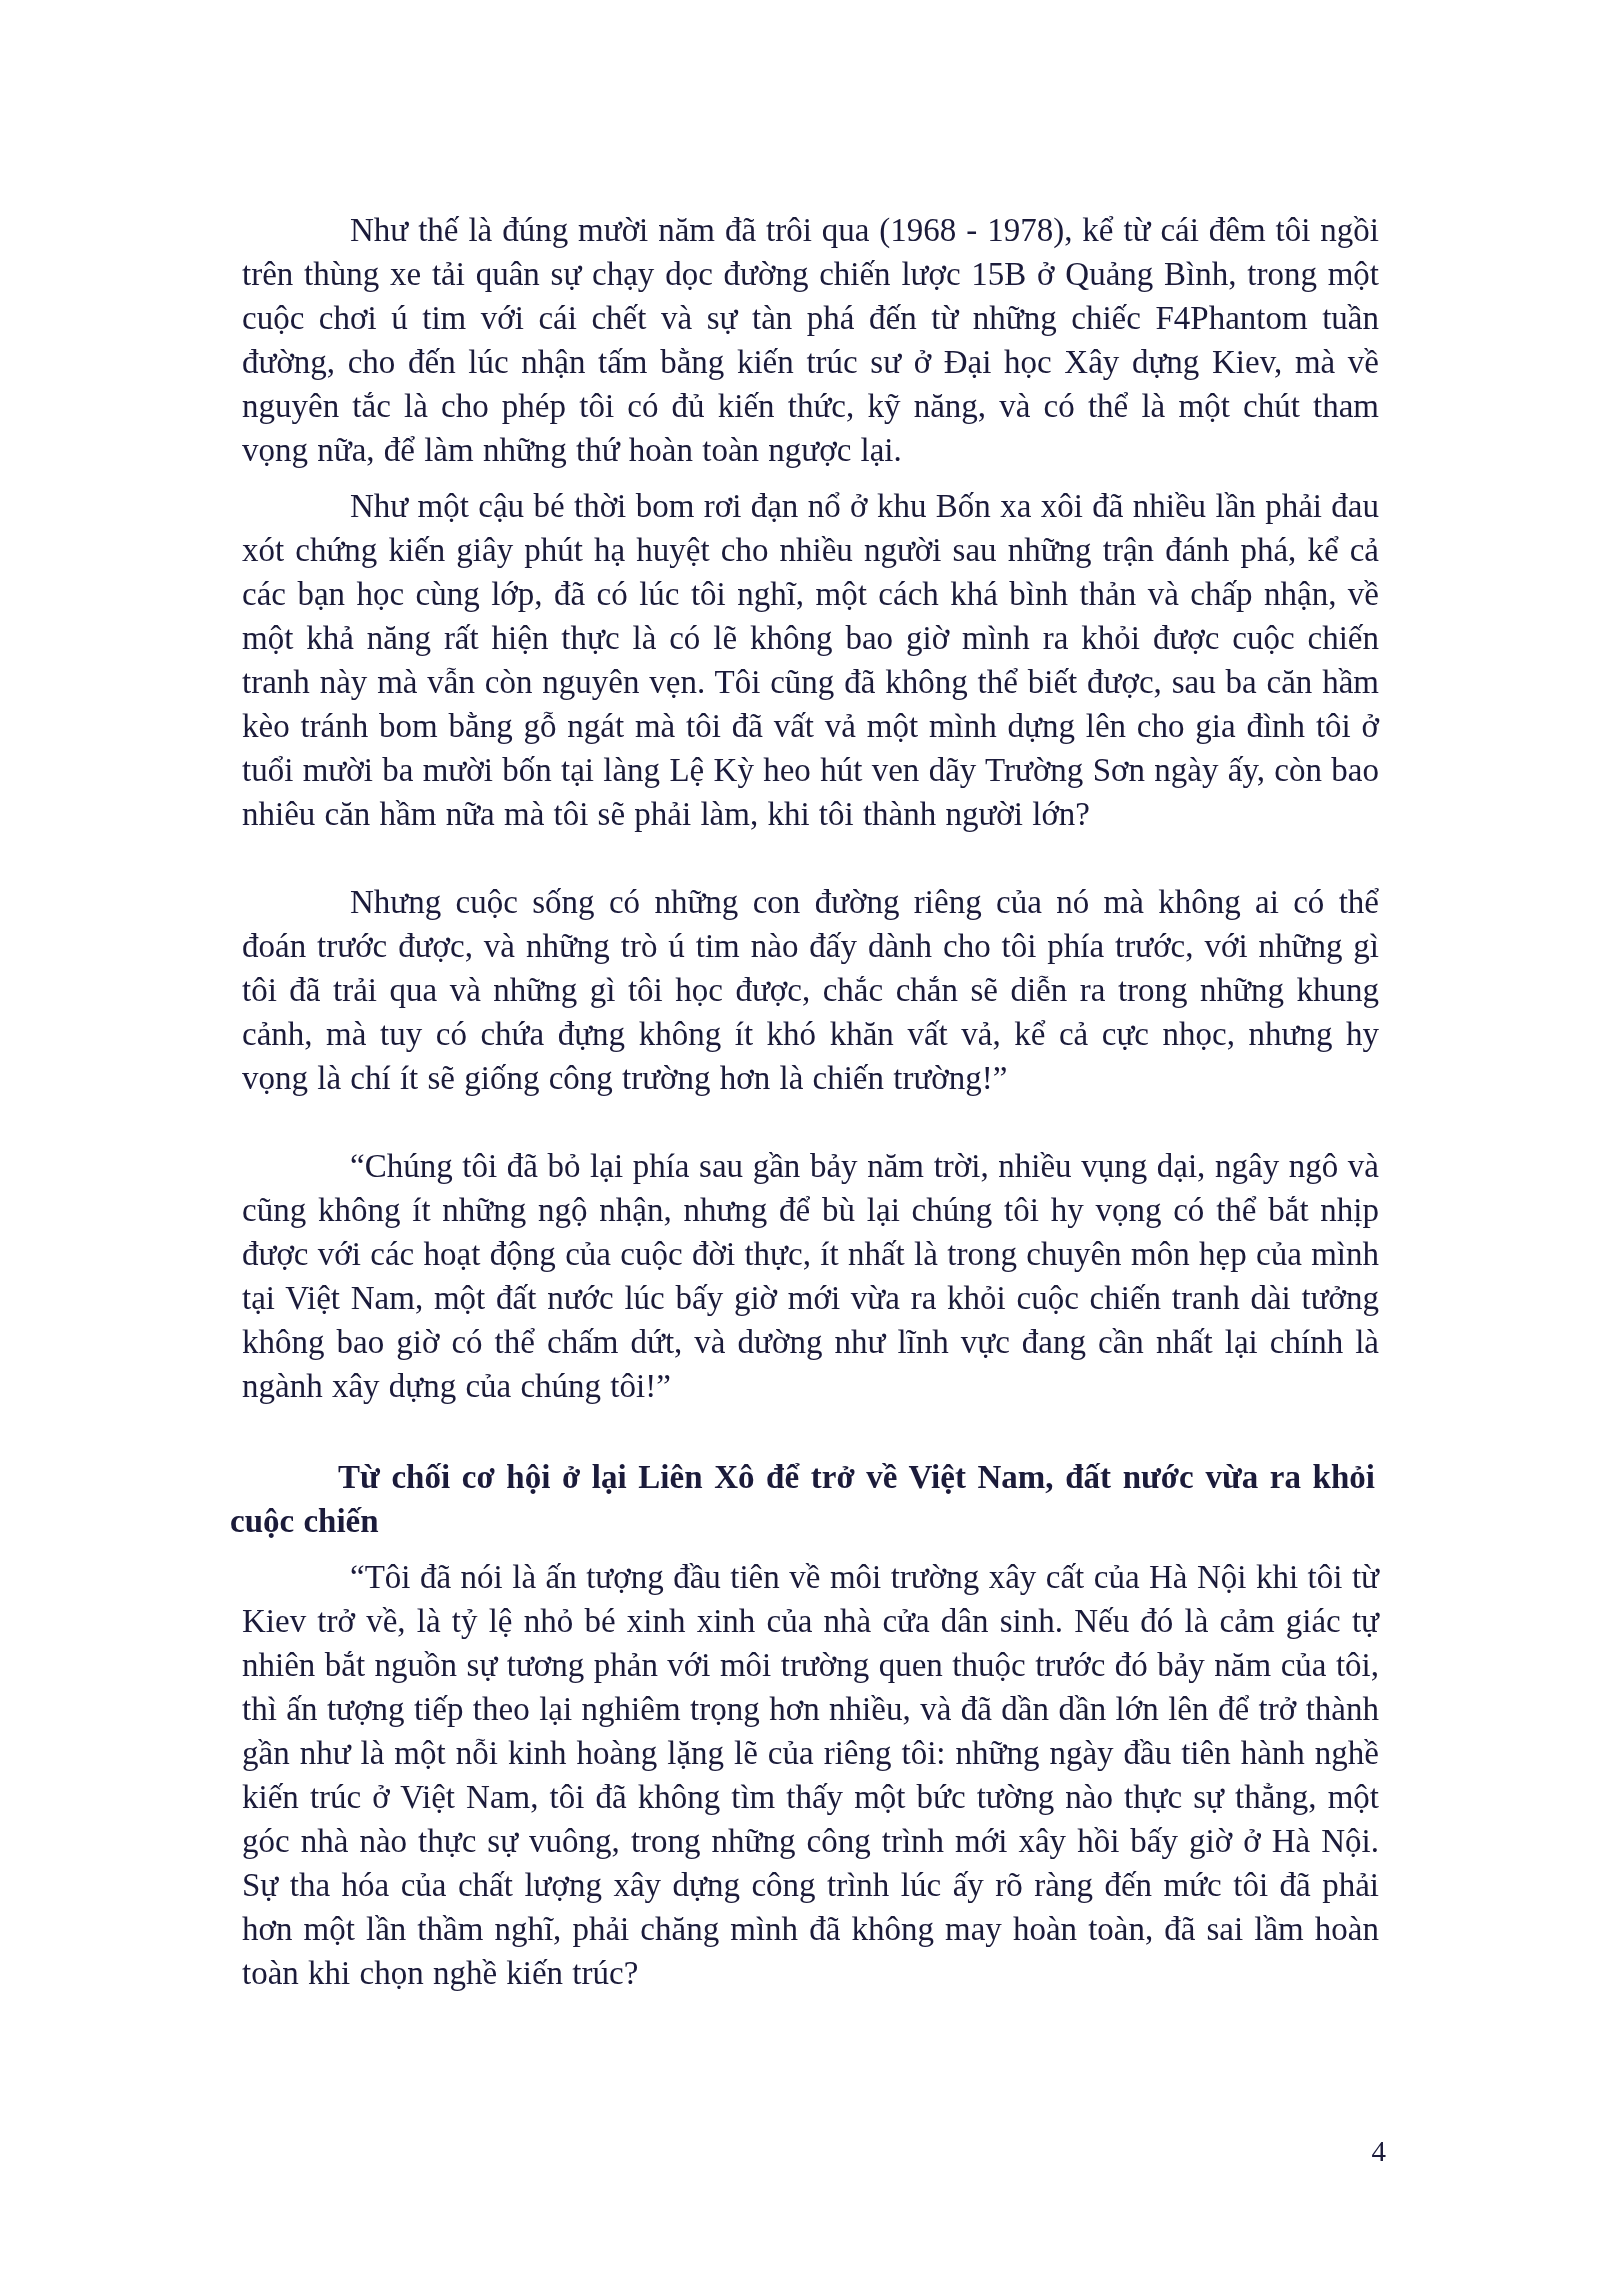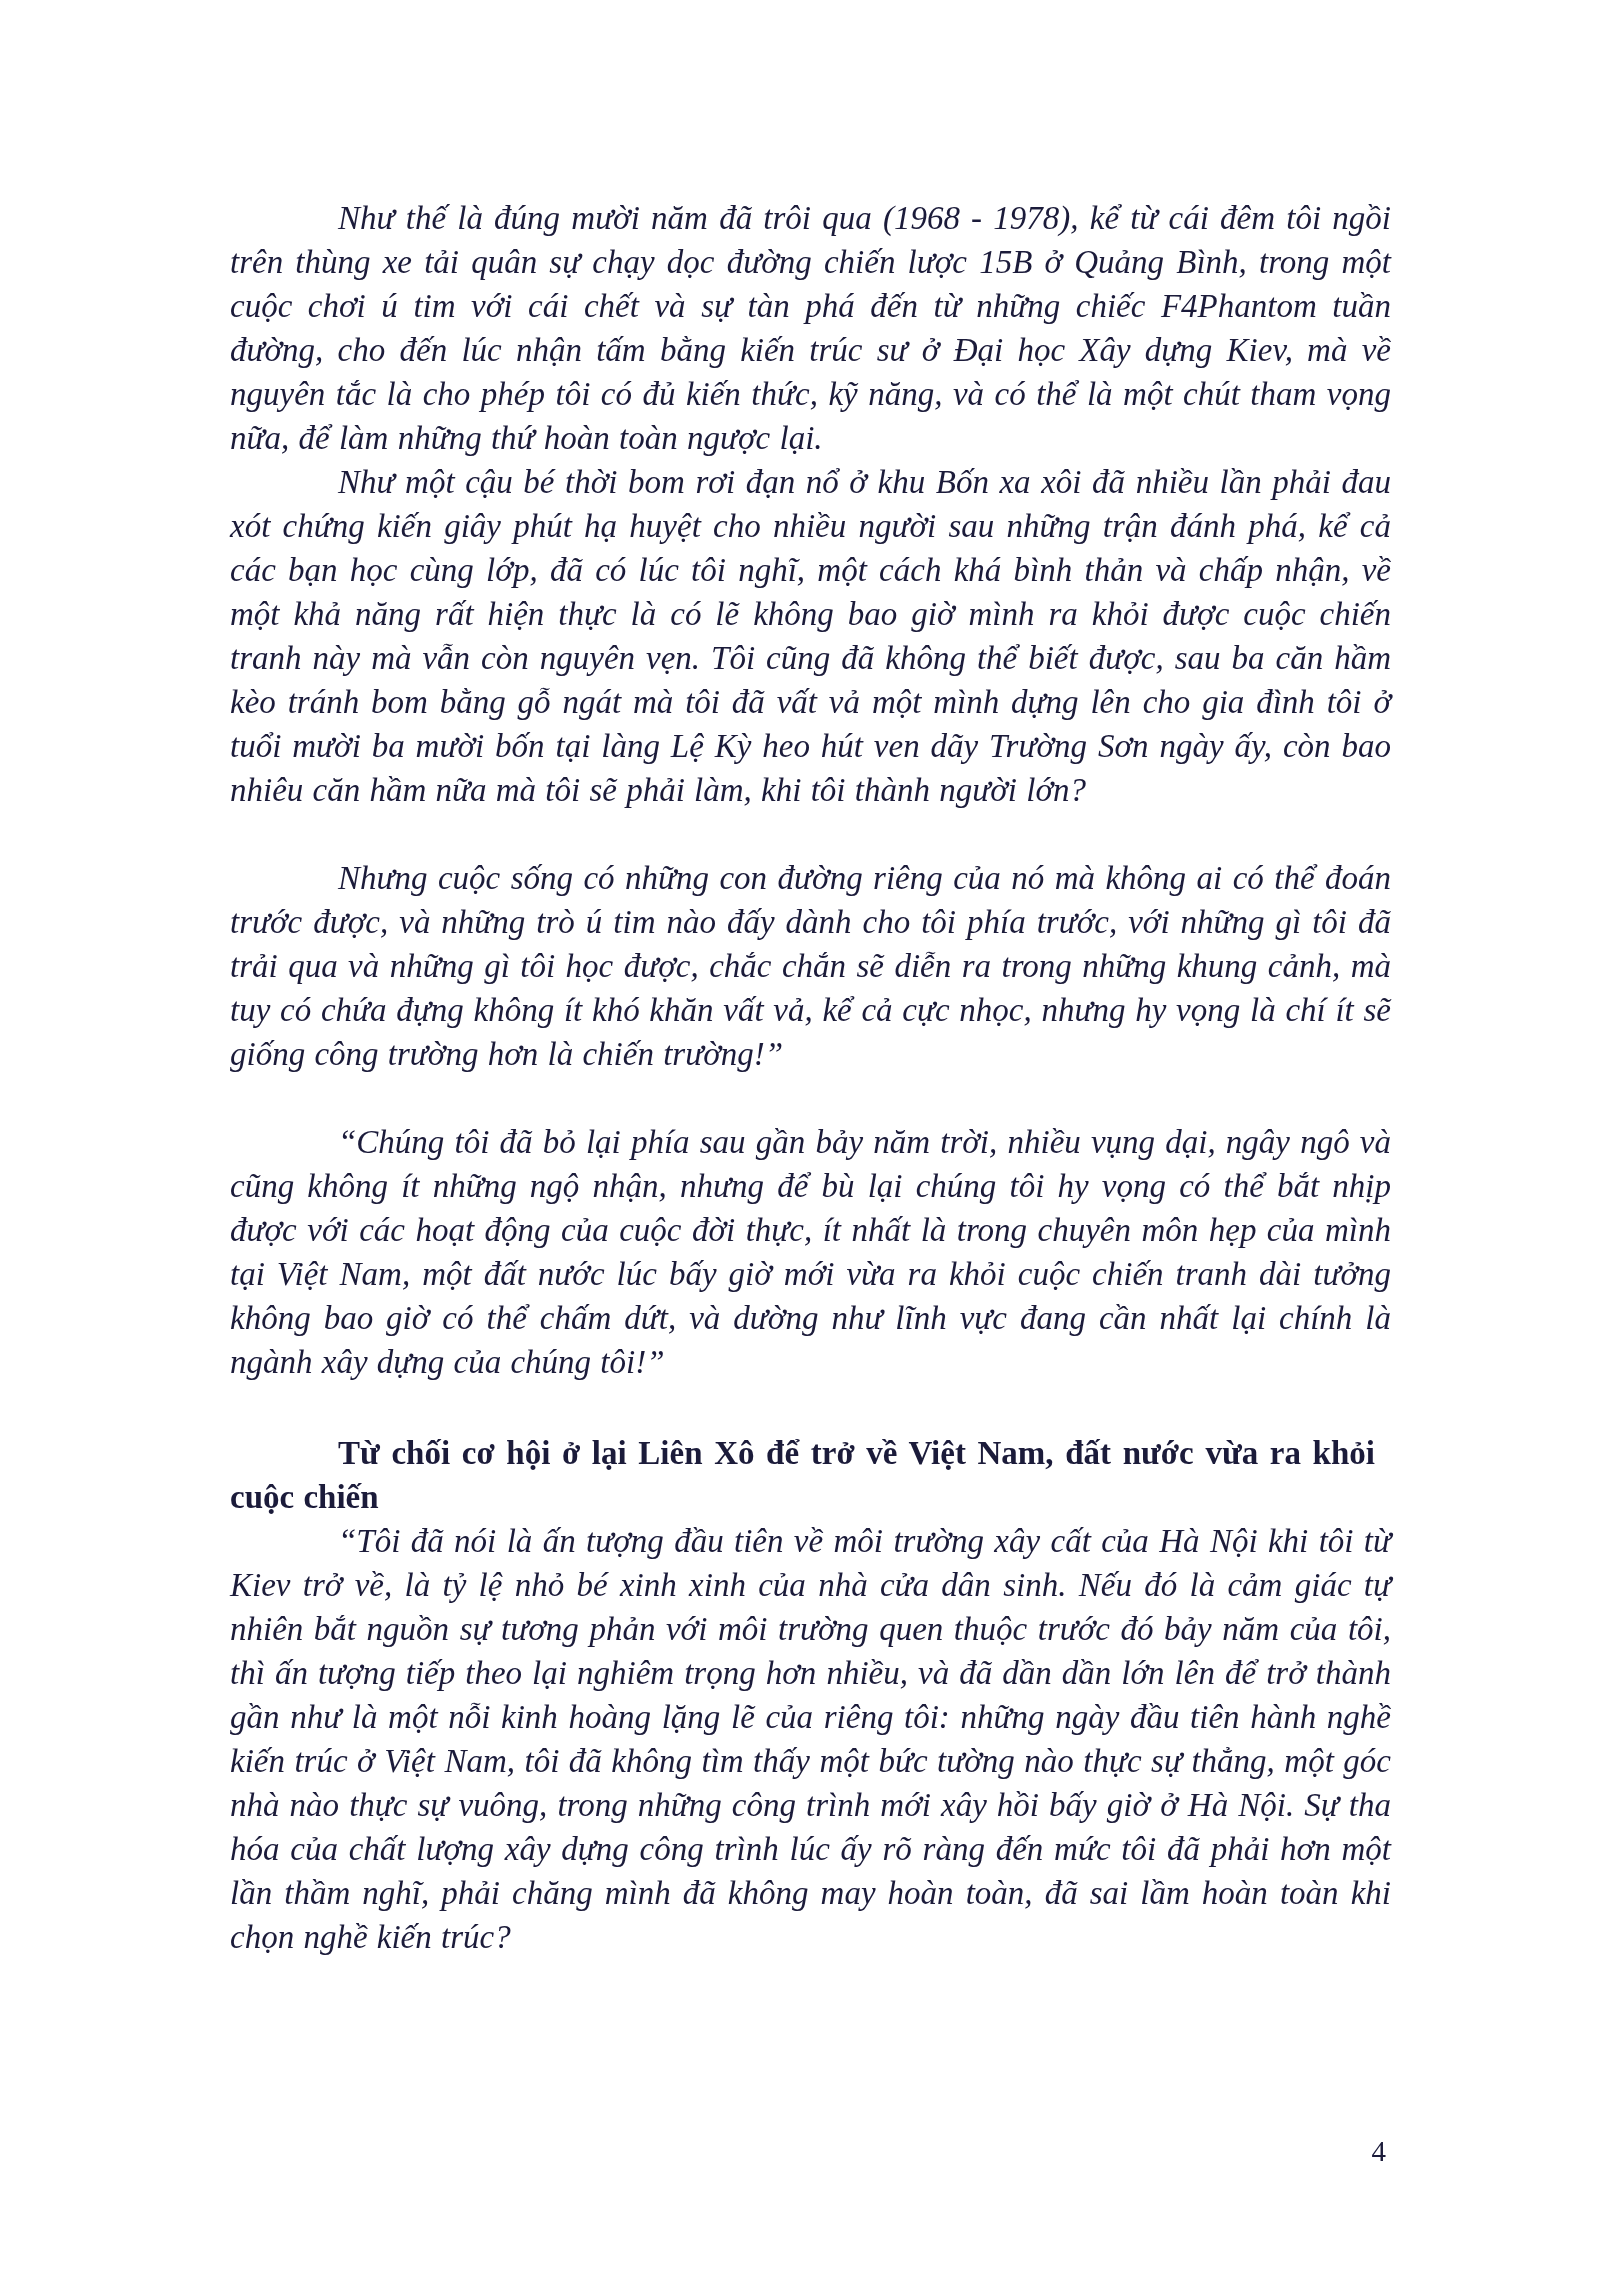--- a/index.html
+++ b/index.html
@@ -16,22 +16,21 @@
   .page {
     position: relative;
     width: 1621px;
     height: 2293px;
     box-sizing: border-box;
     padding: 196px 230px 0 230px;
     background: #ffffff;
     color: #1b1b3a;
   }
   .para {
-    margin: 0;
-    font-style: italic;
+    margin: 12px;
     font-weight: normal;
     font-size: 33px;
     line-height: 44px;
     text-align: justify;
     text-indent: 108px;
     word-spacing: 1px;
   }
   .gap-before {
     margin-top: 44px;
   }

